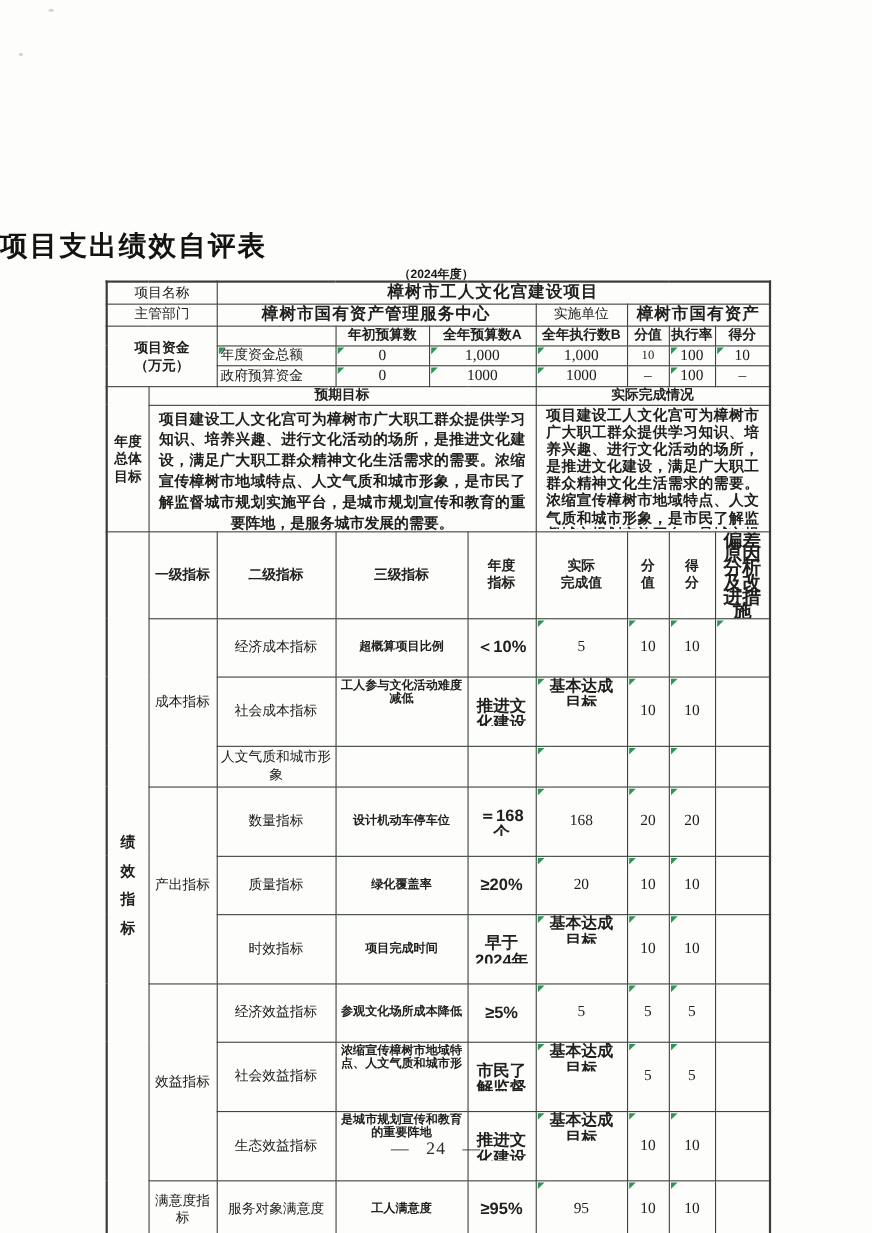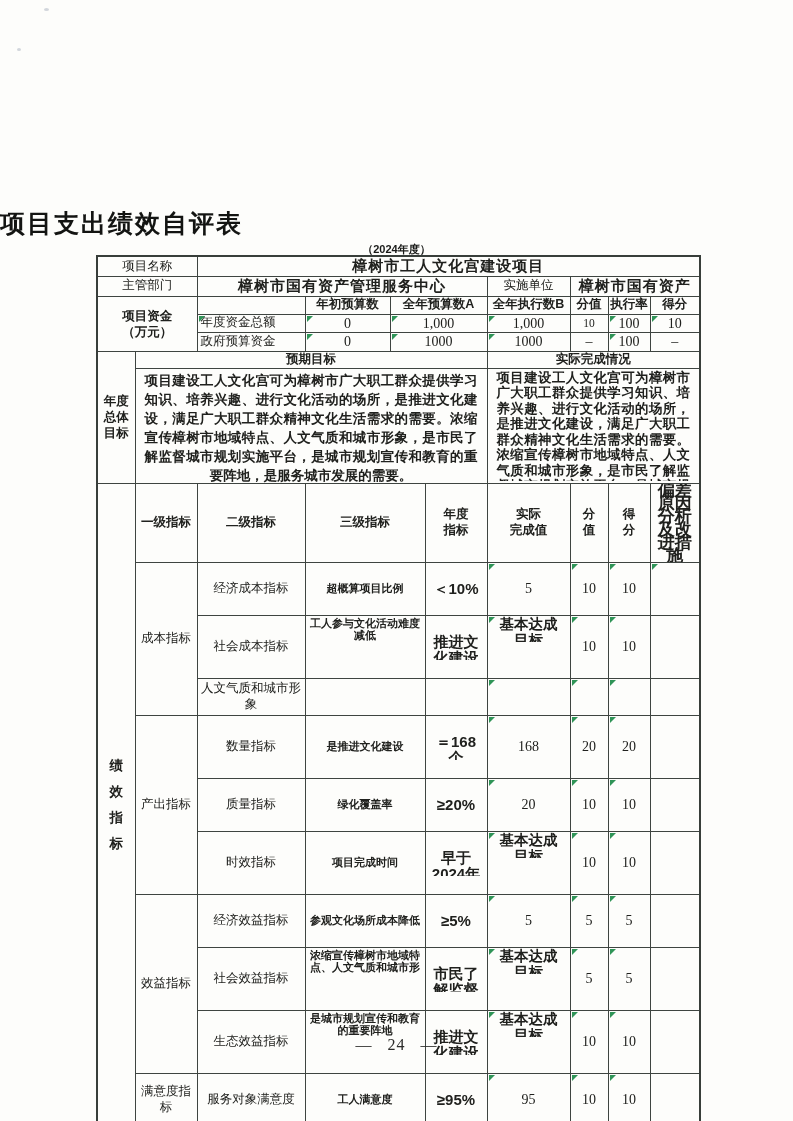--- a/index.html
+++ b/index.html
@@ -199,21 +199,21 @@
       <td class="ann"></td>
       <td class="num gt"></td>
       <td class="num gt"></td>
       <td class="num gt"></td>
       <td></td>
     </tr>
 
     <tr style="height:28px">
       <td rowspan="3" class="lbl">产出指标</td>
       <td class="lbl">数量指标</td>
-      <td colspan="2" class="l3">是推进文化建设</td>
+      <td colspan="2" class="l3">设计机动车停车位</td>
       <td class="ann vt">
         <div class="cv c26">＝168个</div>
       </td>
       <td class="num gt">168</td>
       <td class="num gt">20</td>
       <td class="num gt">20</td>
       <td></td>
     </tr>
 
     <tr style="height:27px">

